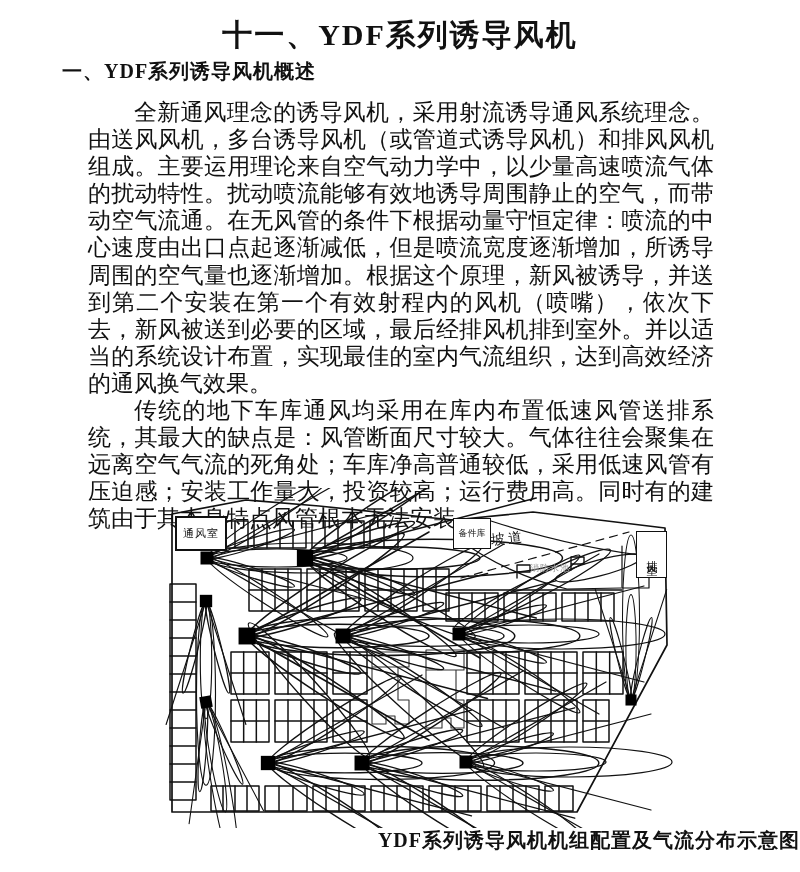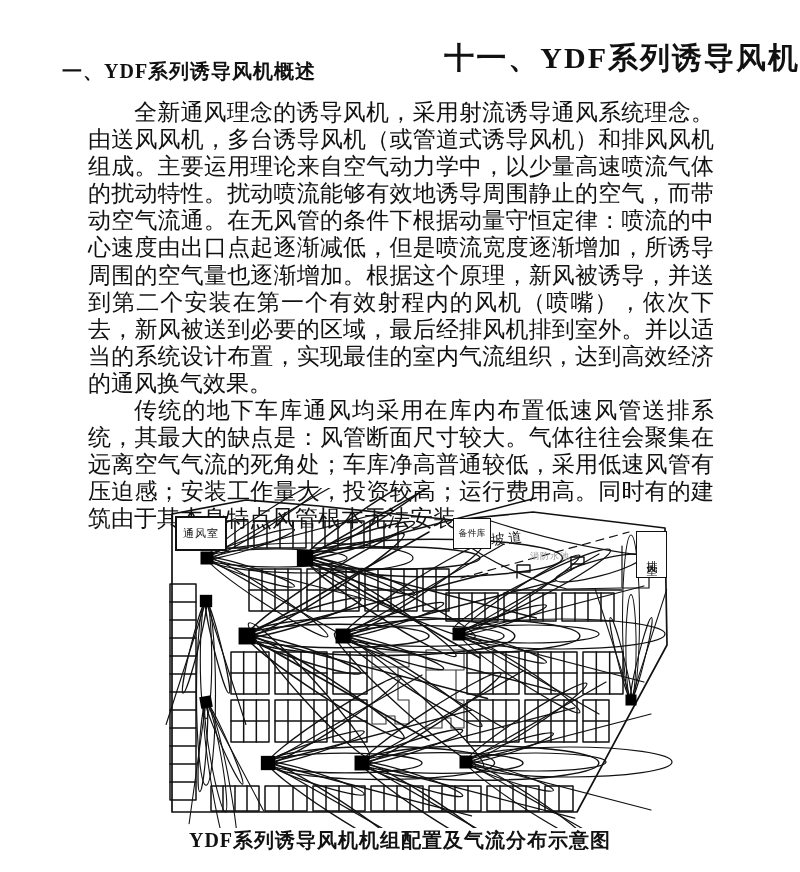--- a/index.html
+++ b/index.html
@@ -1,21 +1,21 @@
 <!DOCTYPE html>
 <html><head>
 <meta charset="utf-8">
 <style>
   html,body{margin:0;padding:0;background:#ffffff;}
   .page{
     position:relative;width:800px;height:872px;background:#ffffff;overflow:hidden;
     font-family:"Liberation Serif","DejaVu Serif",serif;color:#111;
   }
   .doc-title{
-    position:absolute;top:38px;left:0;width:800px;text-align:right;
+    position:absolute;top:15px;left:0;width:800px;text-align:center;
     font-size:30px;font-weight:bold;letter-spacing:2px;
   }
   .section-heading{
     position:absolute;top:58px;left:62px;
     font-size:20px;font-weight:bold;letter-spacing:1px;
   }
   .body-text{
     position:absolute;top:99px;left:88px;width:626px;
     font-size:23px;line-height:27.1px;text-align:justify;
   }
@@ -25,25 +25,25 @@
   .diagram-label{
     position:absolute;color:#111;font-family:"Liberation Serif","DejaVu Serif",serif;
     display:flex;align-items:center;justify-content:center;box-sizing:border-box;
     background:transparent;white-space:nowrap;
   }
   .lbl-box{border:2px solid #111;background:#fff;}
   .lbl-box-thin{border:1.2px solid #111;background:#fff;}
   .lbl-supply{left:166px;top:28px;width:52px;height:35px;font-size:11px;letter-spacing:1px;}
   .lbl-spare{left:444px;top:30px;width:38px;height:31px;font-size:9px;}
   .lbl-ramp{left:482px;top:42px;font-size:14px;letter-spacing:3px;transform:rotate(-6deg);}
-  .lbl-fire{left:521px;top:62px;font-size:9px;color:#9a9a9a;letter-spacing:1px;}
+  .lbl-fire{left:521px;top:74px;font-size:9px;color:#9a9a9a;letter-spacing:1px;}
   .lbl-exhaust{left:627px;top:43px;width:31px;height:47px;font-size:11px;
     writing-mode:vertical-rl;text-orientation:upright;letter-spacing:2px;}
   .figure-caption{
-    position:absolute;top:827px;left:0;width:800px;text-align:center;
+    position:absolute;top:827px;left:0;width:800px;text-align:right;
     font-size:20px;font-weight:bold;letter-spacing:1px;
   }
 </style>
 </head>
 <body>
 
 <div class="page">
 
   <div class="doc-title">十一、YDF系列诱导风机</div>
 

